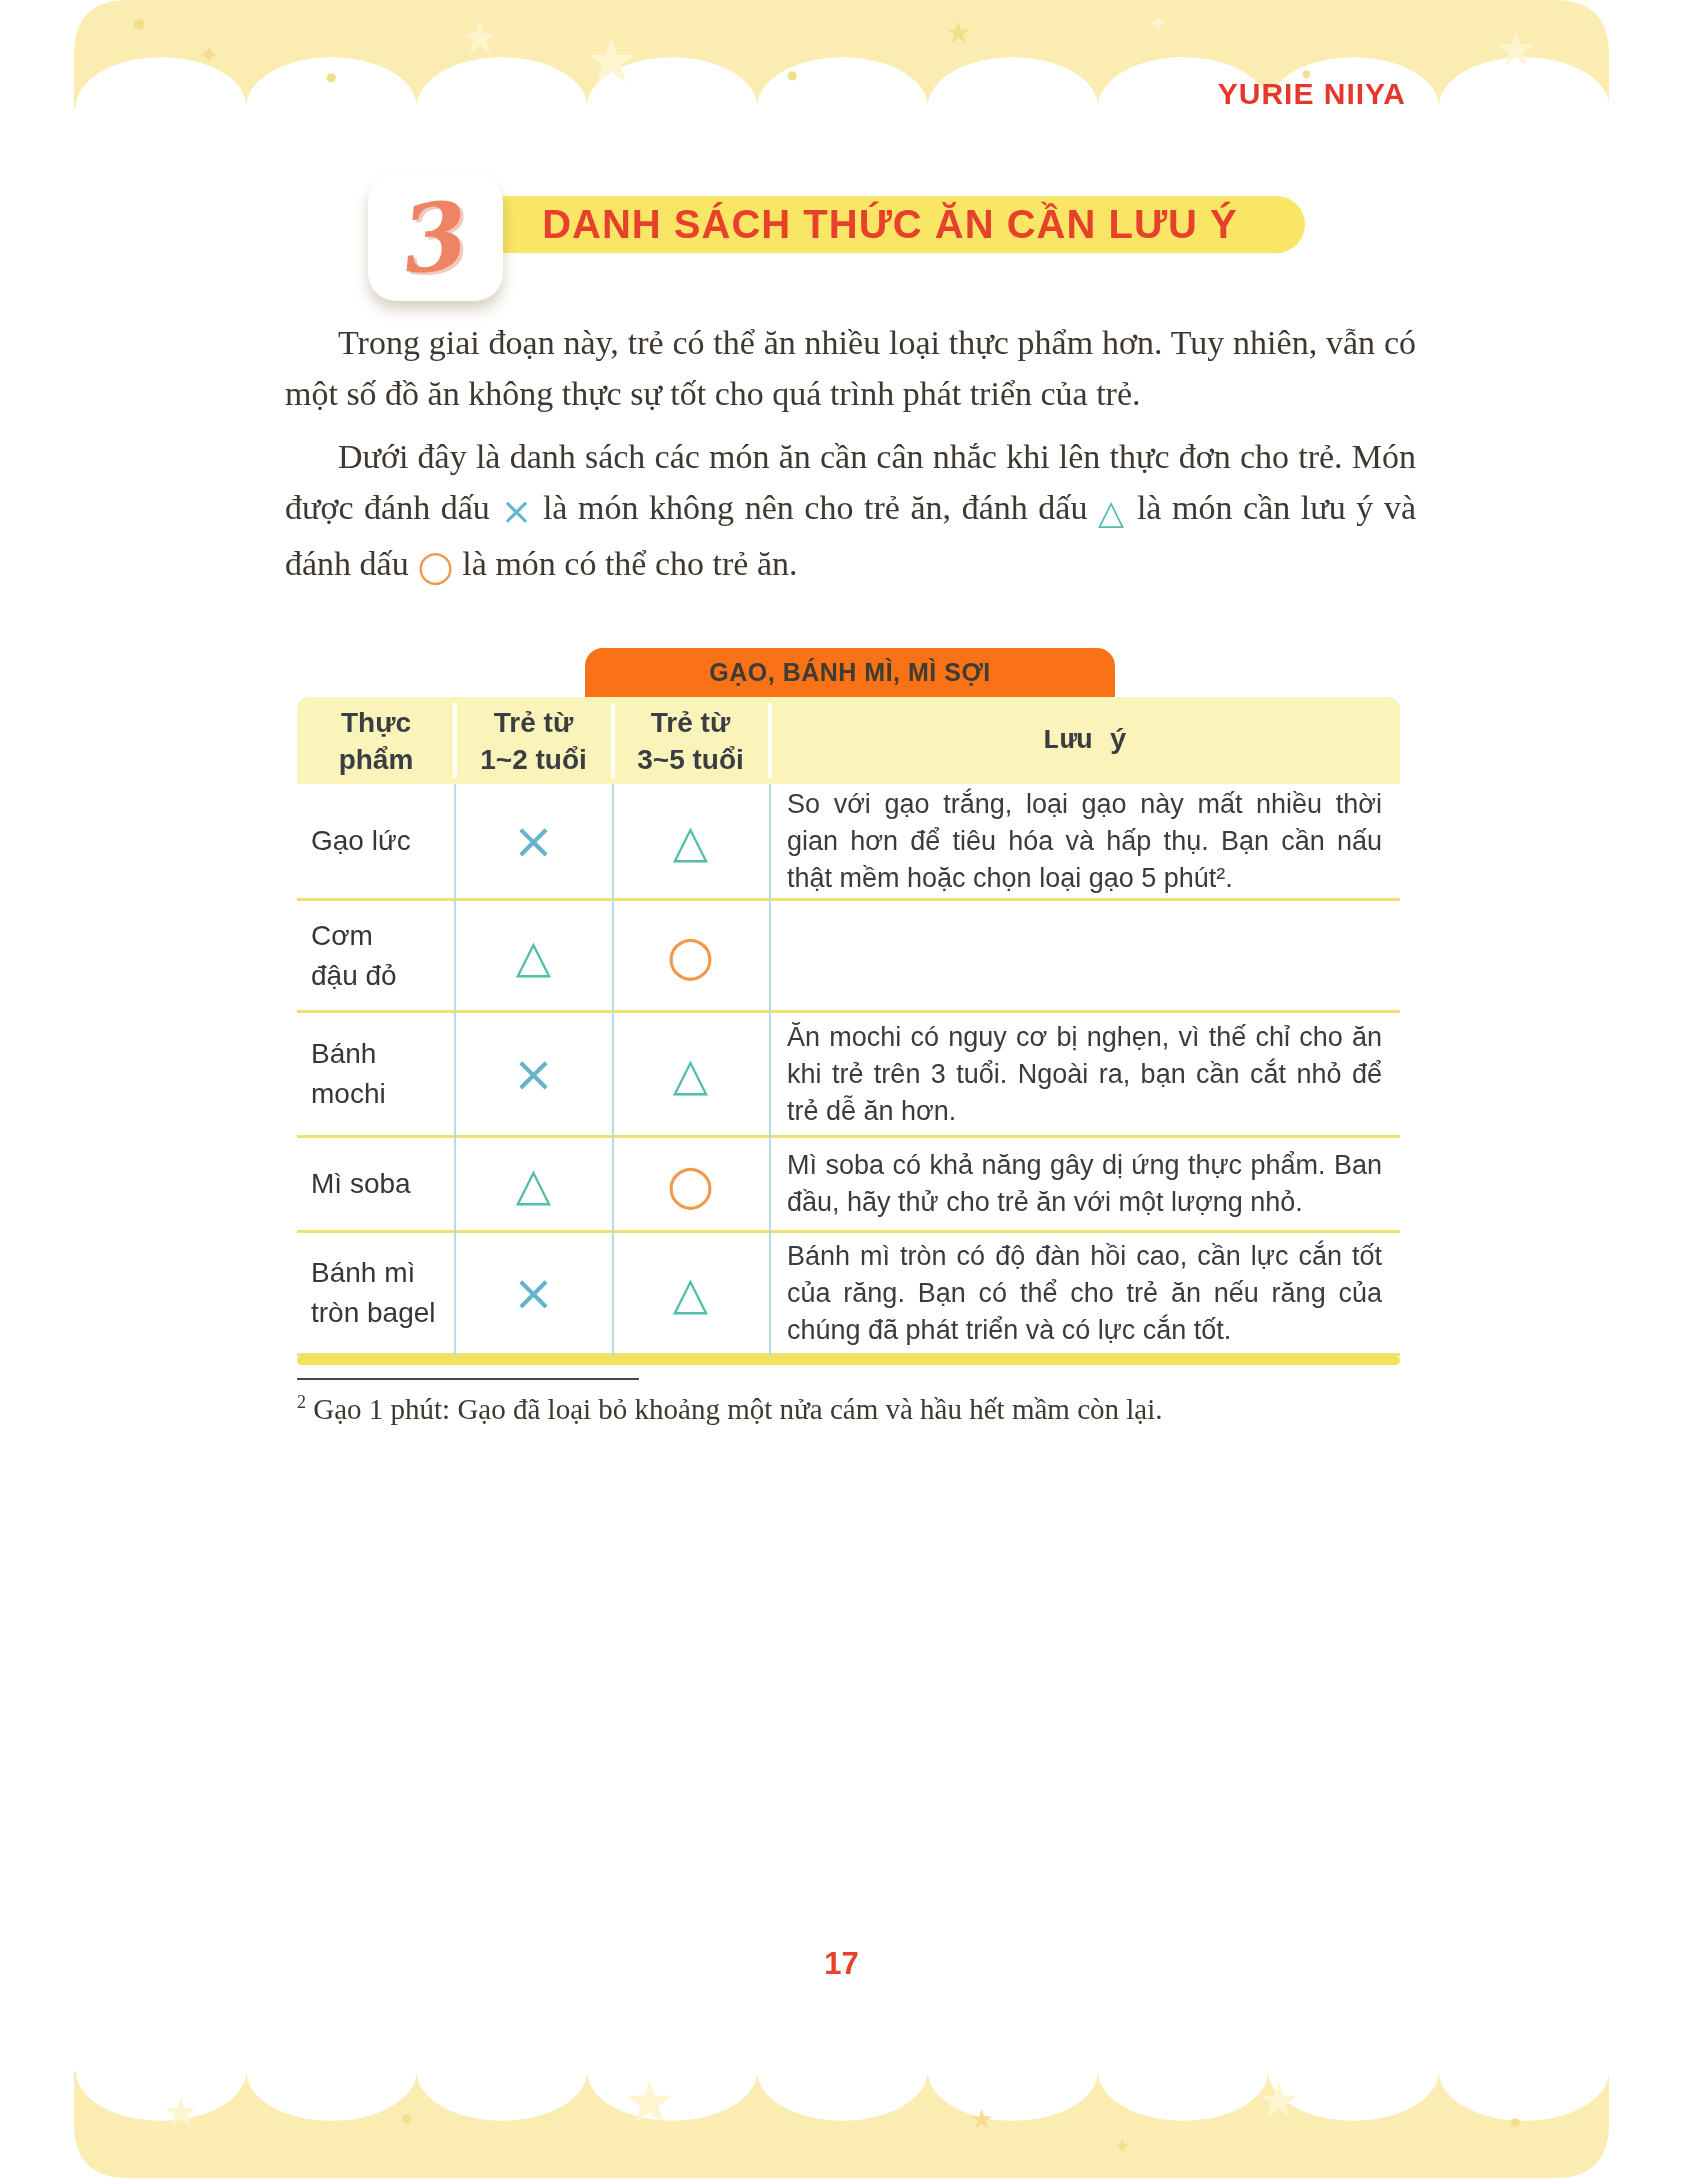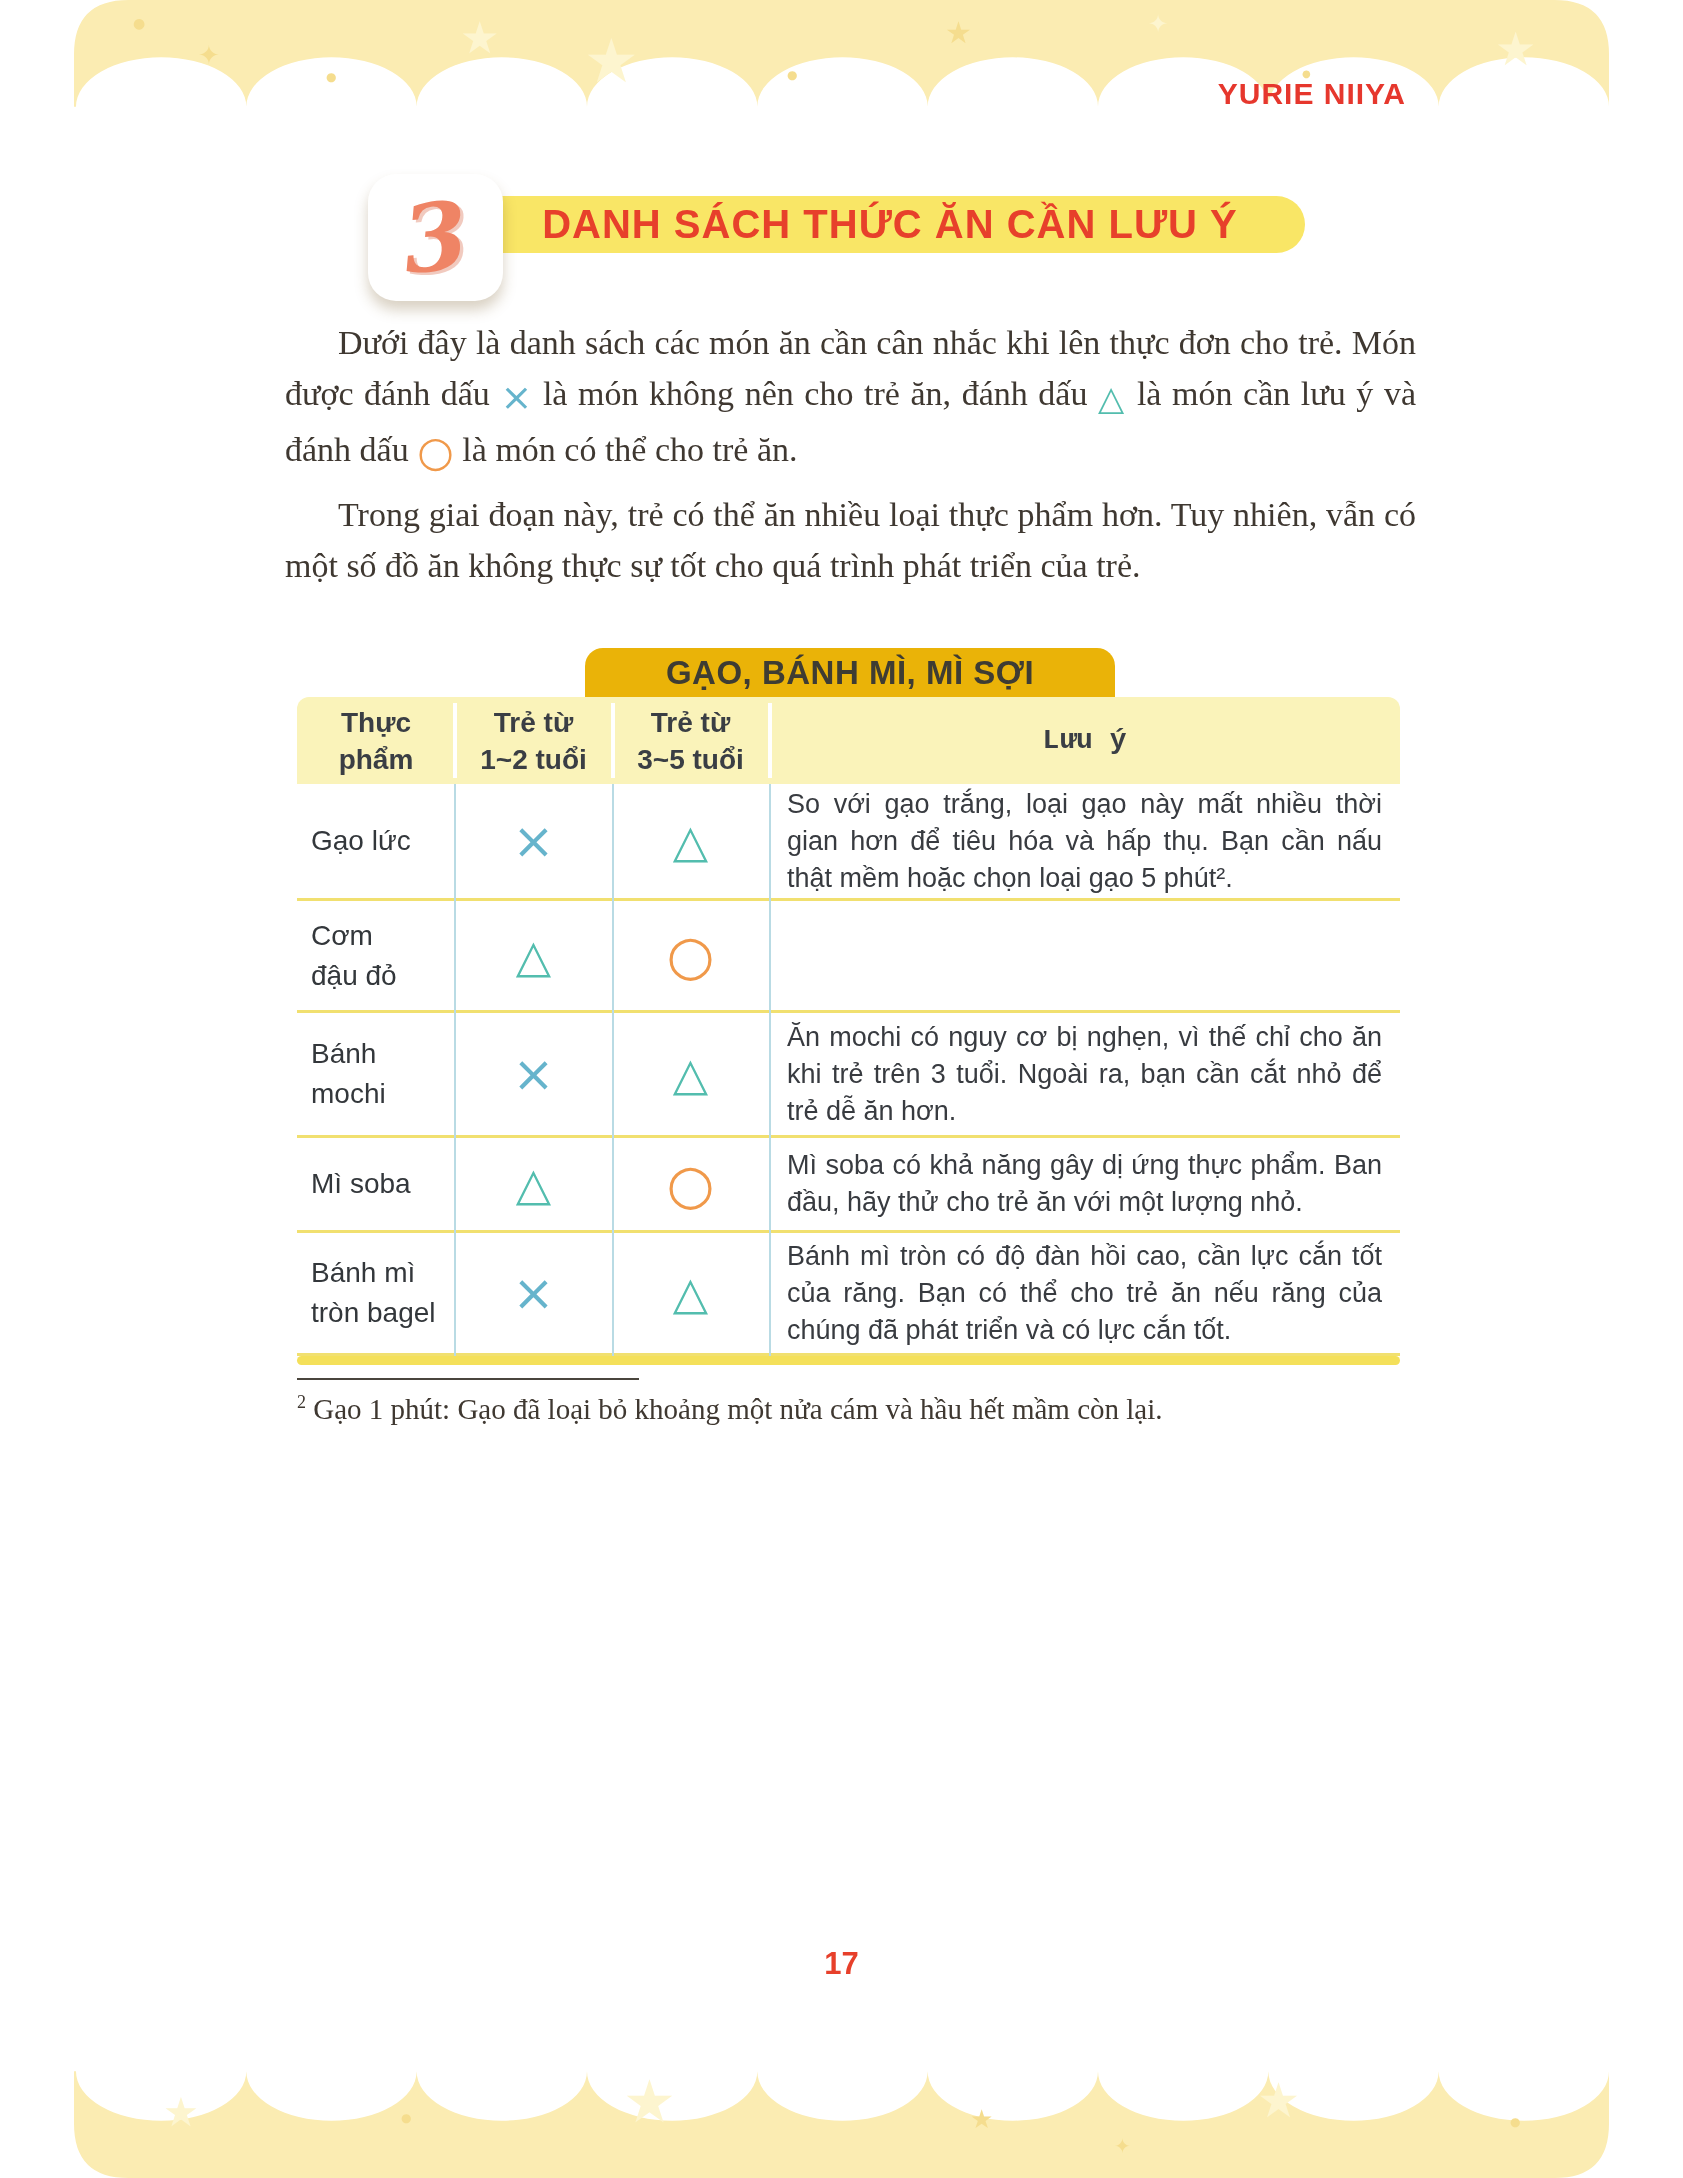--- a/index.html
+++ b/index.html
@@ -49,23 +49,23 @@
   }
   .body-copy p{margin:0 0 12px 0;text-indent:53px;}
   .imark{font-family:"DejaVu Sans",sans-serif;vertical-align:-5px;}
   .imark-x{color:#66b4cc;font-size:38px;}
   .imark-tri{color:#53bdae;font-size:34px;}
   .imark-circ{color:#f0994a;font-size:42px;}
 
   
   .table-tab{
     position:absolute;left:585px;top:648px;width:530px;height:49px;
-    background:#eab308;border-radius:18px 18px 0 0;z-index:1;
+    background:#f97316;border-radius:18px 18px 0 0;z-index:1;
     display:flex;align-items:center;justify-content:center;
-    font-weight:bold;font-size:33px;color:#3e3c33;letter-spacing:0.5px;
+    font-weight:bold;font-size:25px;color:#3e3c33;letter-spacing:0.5px;
   }
   .food-table{position:absolute;left:297px;top:697px;width:1103px;z-index:2;}
   .thead{
     height:87px;background:#faf3ba;border-radius:12px 12px 0 0;
     display:flex;position:relative;
   }
   .th{
     display:flex;align-items:center;justify-content:center;text-align:center;
     font-weight:bold;font-size:28px;line-height:37px;color:#3a3e44;white-space:pre-line;
   }
@@ -141,22 +141,22 @@
   </div>
 
   <div class="badge">
     <span class="badge-number">3</span>
   </div>
   <div class="title-pill">
     <span class="title-text">DANH SÁCH THỨC ĂN CẦN LƯU Ý</span>
   </div>
 
   <div class="body-copy">
+    <p>Trong giai đoạn này, trẻ có thể ăn nhiều loại thực phẩm hơn. Tuy nhiên, vẫn có một số đồ ăn không thực sự tốt cho quá trình phát triển của trẻ.</p>
     <p><span>Dưới đây là danh sách các món ăn cần cân nhắc khi lên thực đơn cho trẻ. Món được đánh dấu </span><span class="imark imark-x">×</span><span> là món không nên cho trẻ ăn, đánh dấu </span><span class="imark imark-tri">△</span><span> là món cần lưu ý và đánh dấu </span><span class="imark imark-circ">○</span><span> là món có thể cho trẻ ăn.</span></p>
-    <p>Trong giai đoạn này, trẻ có thể ăn nhiều loại thực phẩm hơn. Tuy nhiên, vẫn có một số đồ ăn không thực sự tốt cho quá trình phát triển của trẻ.</p>
   </div>
 
   <div class="table-tab">GẠO, BÁNH MÌ, MÌ SỢI</div>
 
   <div class="food-table">
     <div class="thead">
       <div class="th th-food">Thực
 phẩm</div>
       <div class="th th-a12">Trẻ từ
 1~2 tuổi</div>

